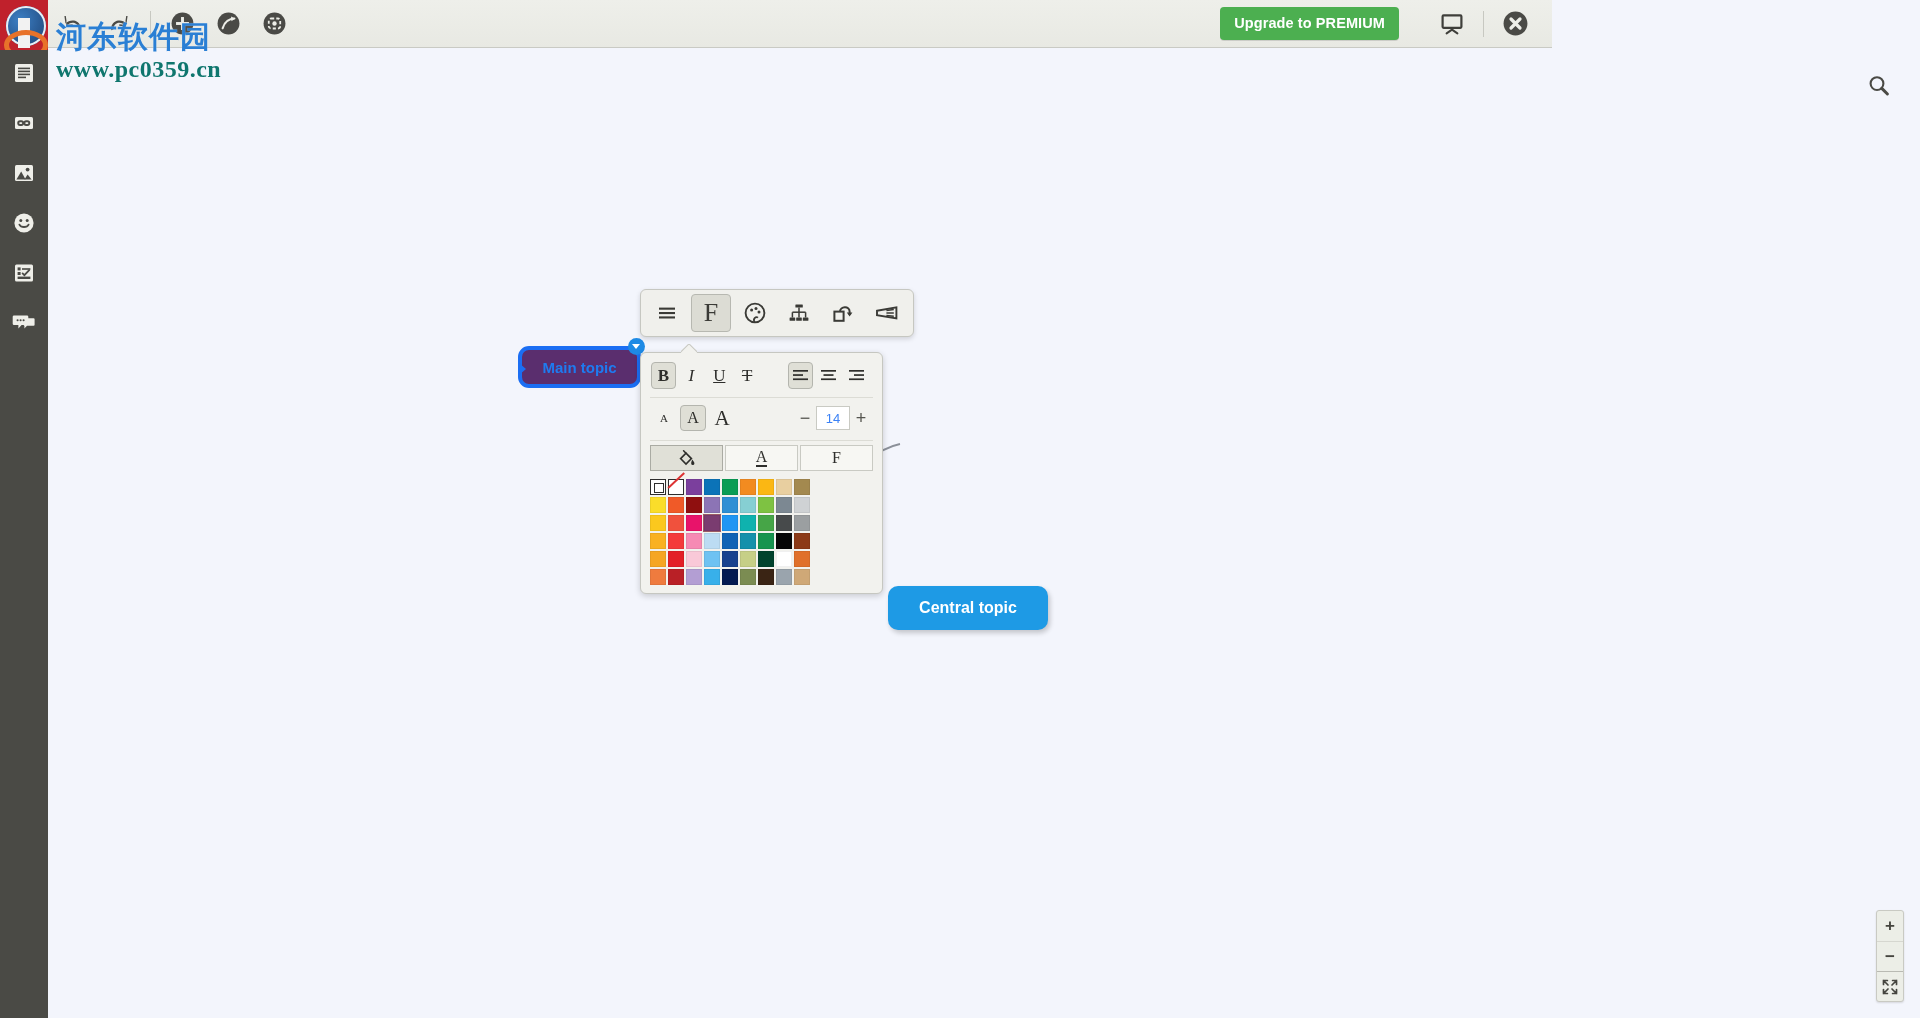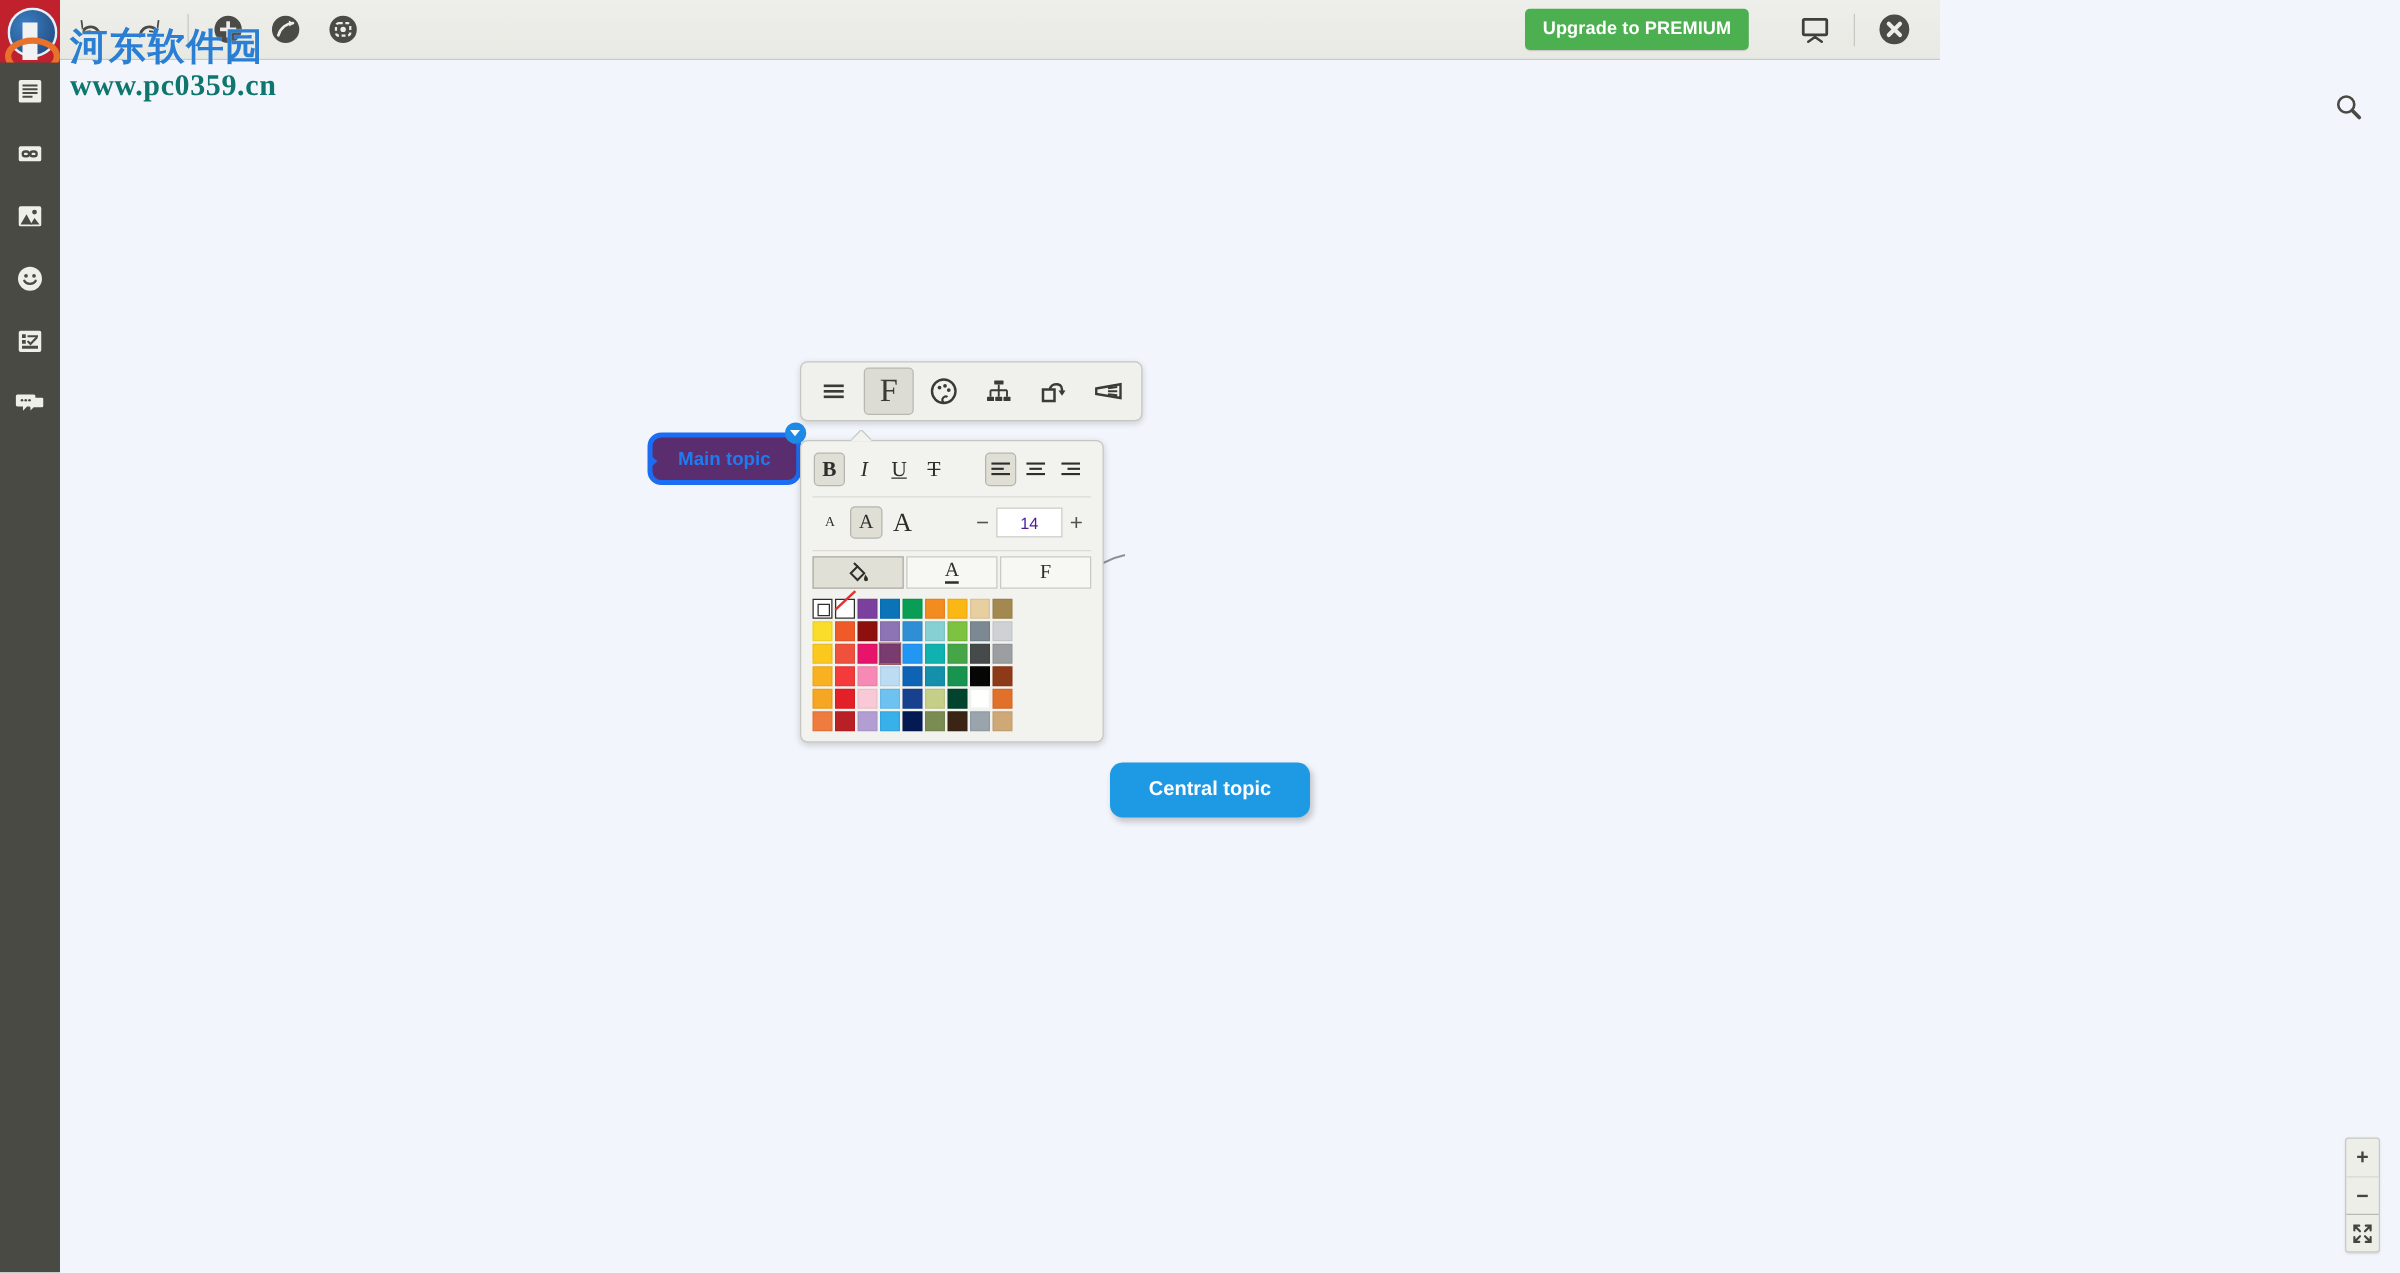--- a/index.html
+++ b/index.html
@@ -79,21 +79,21 @@
     overflow:hidden;
   }
   .search-icon-wrap{
     position:absolute; right:28px; top:25px; cursor:pointer; color:#4a4a45;
   }
 
   
   .node{
     position:absolute; border-radius:10px; color:#fff;
     font-weight:bold; font-size:16px; display:flex; align-items:center; justify-content:center;
-    white-space:nowrap; cursor:pointer;margin-top:24px;
+    white-space:nowrap; cursor:pointer;
   }
   .node-central{
     left:840px; top:538px; width:160px; height:44px;
     background:#1e9ae5; box-shadow:2px 3px 5px rgba(0,0,0,.2);
   }
   .node-main-wrap{ position:absolute; left:470px; top:298px; }
   .node-main{
     position:relative; width:123px; height:42px; border-radius:11px;
     background:#5a2e6e; border:4px solid #1b6ef3;
     color:#1e7bf0; font-weight:bold; font-size:15px;
@@ -160,22 +160,22 @@
     display:flex; align-items:center; justify-content:center;
     font-family:"Liberation Serif", serif; color:#2e2e2b;
   }
   .szbtn.active{ background:#dfdfd6; border:1px solid #b4b5ae; }
   .stepper{ margin-left:auto; display:flex; align-items:center; }
   .step-b{
     width:22px; height:24px; display:flex; align-items:center; justify-content:center;
     font-size:18px; color:#55554f; cursor:pointer; user-select:none;
   }
   .size-in{
-    width:53px; height:24px; border:1px solid #c9cac3; background:#fff;
-    text-align:center; font-size:13px; color:#4c1d95; font-family:"Liberation Sans",sans-serif;
+    width:34px; height:24px; border:1px solid #c9cac3; background:#fff;
+    text-align:center; font-size:13px; color:#3b82f6; font-family:"Liberation Sans",sans-serif;
     outline:none;
   }
 
   .tabs{ display:flex; padding:4px 9px 6px; gap:2px; }
   .tab{
     flex:1; height:26px; border:1px solid #c9cac3; background:#f7f7f3;
     display:flex; align-items:center; justify-content:center; cursor:pointer;
     font-family:"Liberation Serif", serif; font-size:16px; color:#2e2e2b;
   }
   .tab.active{ background:#e0e0d7; border-color:#aaaba3; }

